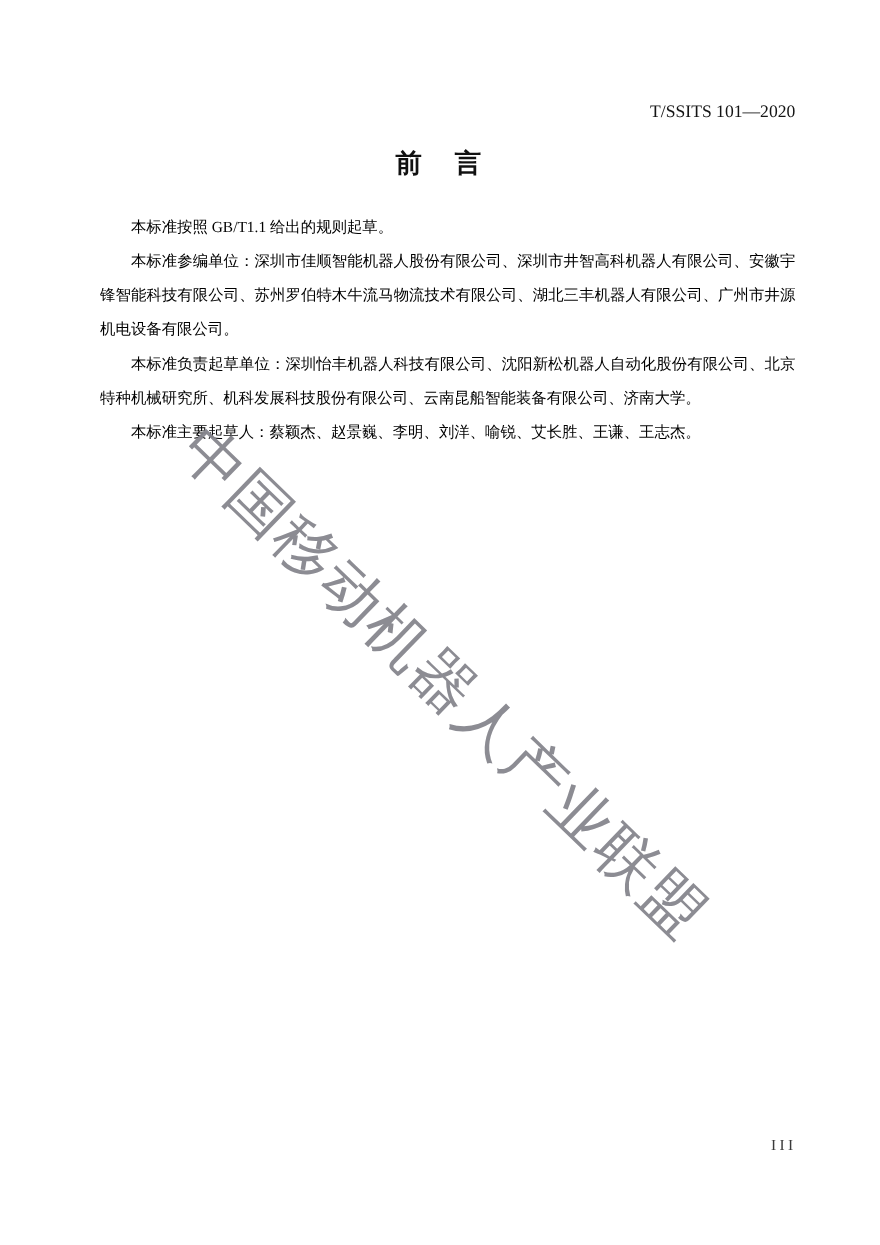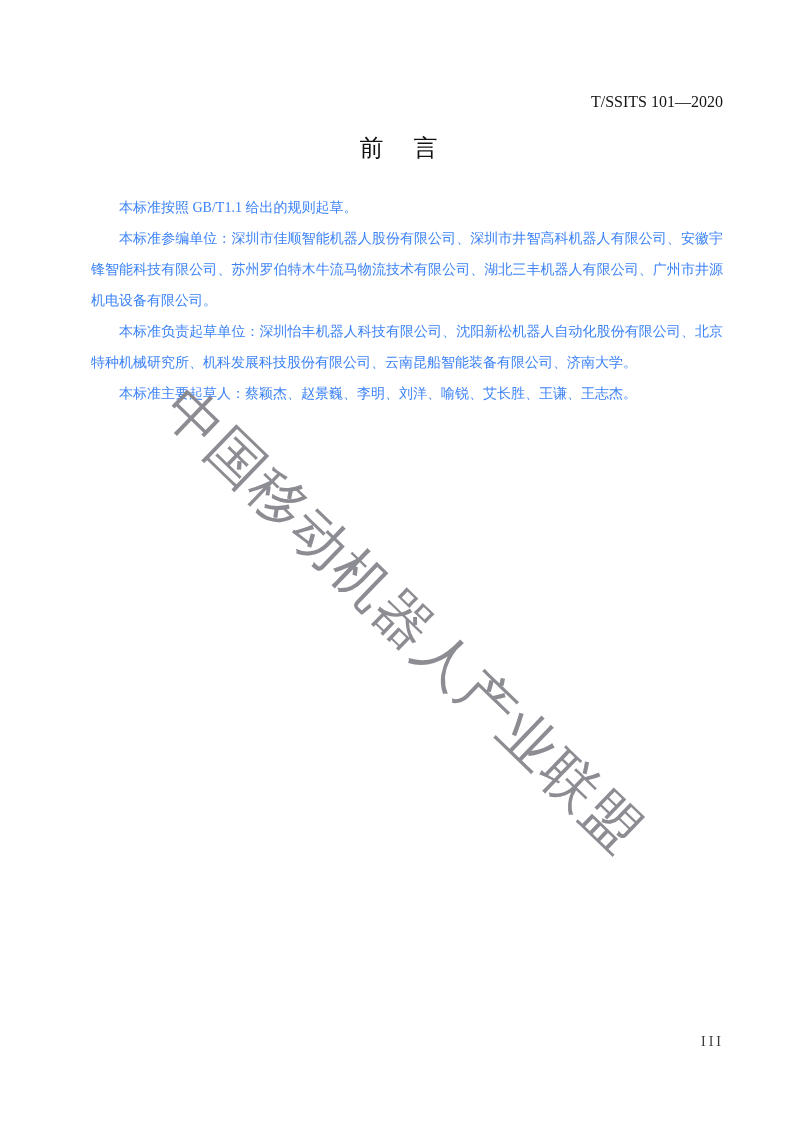--- a/index.html
+++ b/index.html
@@ -21,36 +21,36 @@
     color: #141414;
     font-family: "Liberation Serif", serif;
   }
   .doc-title {
     position: absolute;
     top: 132px;
     left: 0;
     width: 800px;
     text-align: center;
     font-family: "Liberation Sans", sans-serif;
-    font-weight: normal;
+    font-weight: bold;
     font-size: 24px;
     letter-spacing: 3px;
     color: #111111;
   }
   .body-text {
     position: absolute;
     left: 91px;
     top: 192px;
     width: 632px;
     z-index: 2;
   }
   .body-text p {
     font-size: 14px;
     line-height: 31px;
-    color: #3b82f6;
+    color: #000000;
     text-align: justify;
     text-indent: 2em;
   }
   .watermark {
     position: absolute;
     left: 200px;
     top: 372px;
     transform: rotate(44deg);
     transform-origin: 0 0;
     font-family: "Liberation Serif", serif;

